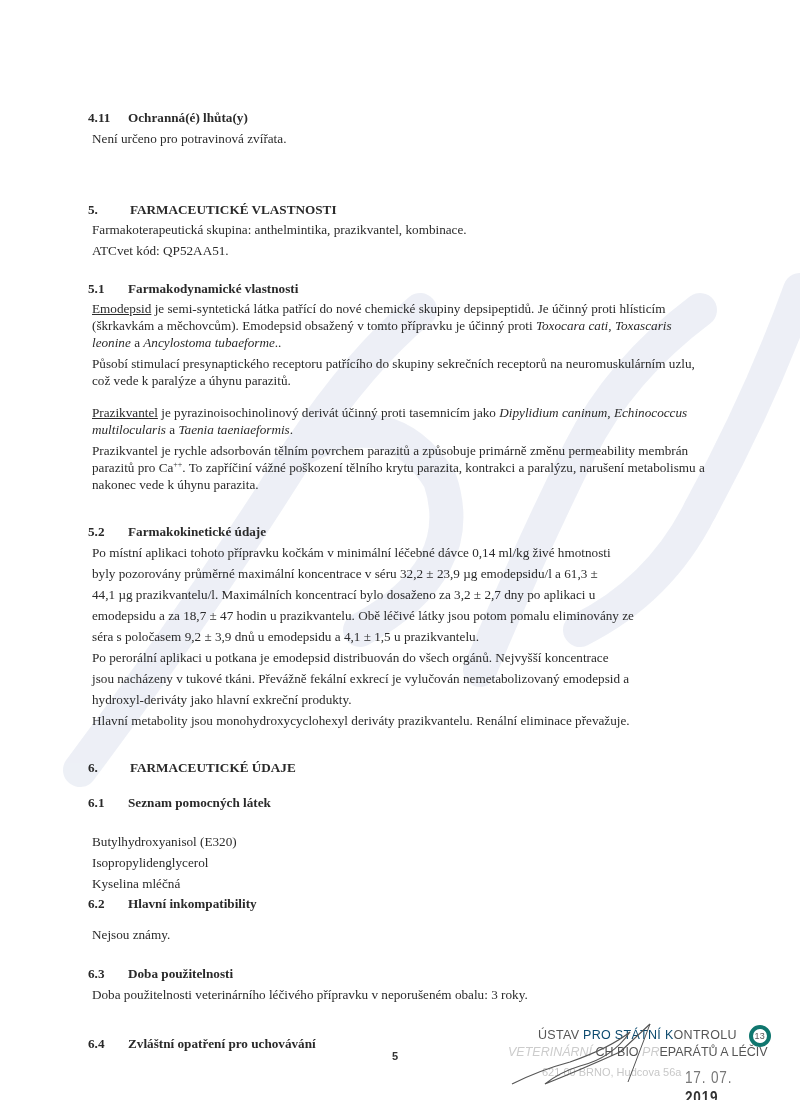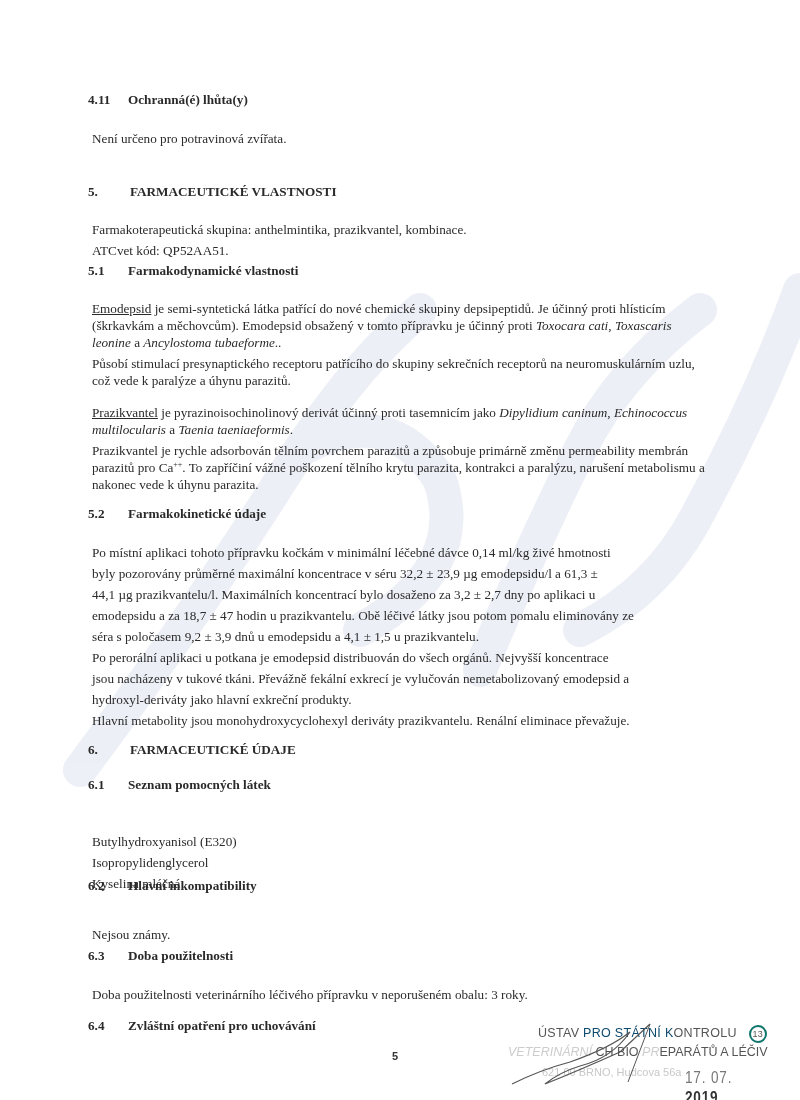--- a/index.html
+++ b/index.html
@@ -6,30 +6,30 @@
   body {
     width: 800px; height: 1100px; background: #ffffff; position: relative; overflow: hidden;
     font-family: "Liberation Serif", "DejaVu Serif", serif; color: #2a2a2a;
   }
   .watermark {
     position: absolute; left: 60px; top: 250px; width: 760px; height: 560px; pointer-events: none;
   }
   .page { position: absolute; left: 88px; top: 0; width: 640px; font-size: 13.2px; line-height: 17px; }
   .blk { position: absolute; left: 0; width: 640px; }
   .h { font-weight: bold; font-size: 13.2px; }
-  .h .num { display: inline-block; width: 40px; }
+  .h .num { display: inline-block; width: 40px; margin-top: 18px; }
   .h.main .num { width: 42px; }
   p { margin: 4px; }
   u { text-decoration: underline; }
   i { font-style: italic; }
   sup { font-size: 8px; line-height: 0; vertical-align: 5px; }
   .pagenum { position: absolute; left: 392px; top: 1050px; font-family: "Liberation Sans", sans-serif; font-size: 11px; font-weight: bold; color: #333; }
   .stamp { position: absolute; left: 500px; top: 1022px; width: 290px; height: 76px; font-family: "Liberation Sans", sans-serif; color: #555; }
   .stamp .l1 { position: absolute; left: 38px; top: 3px; font-size: 12.5px; letter-spacing: 0.3px; }
-  .stamp .l1 .c { display:inline-block; width:14px; height:14px; border:2px solid #0f766e; border-radius:50%; font-size:9px; text-align:center; line-height:14px; margin-left: 12px; }
+  .stamp .l1 .c { display:inline-block; width:14px; height:14px; border:4px solid #0f766e; border-radius:50%; font-size:9px; text-align:center; line-height:14px; margin-left: 12px; }
   .stamp .l2 { position: absolute; left: 8px; top: 23px; font-size: 12.5px; }
   .stamp .l2 .faint { color: #ccc; font-style: italic; }
   .stamp .l3 { position: absolute; left: 42px; top: 44px; font-size: 11px; color: #c8c8c8; }
   .stamp .date { position: absolute; left: 185px; top: 46px; font-size: 17px; color: #777; letter-spacing: 1px; font-family: "Liberation Sans", sans-serif; transform: scaleX(0.8); transform-origin: left; }
   .stamp .date b { color: #333; }
   .stamp svg { position: absolute; left: 0; top: 0; }
 </style>
 </head>
 <body>
 

